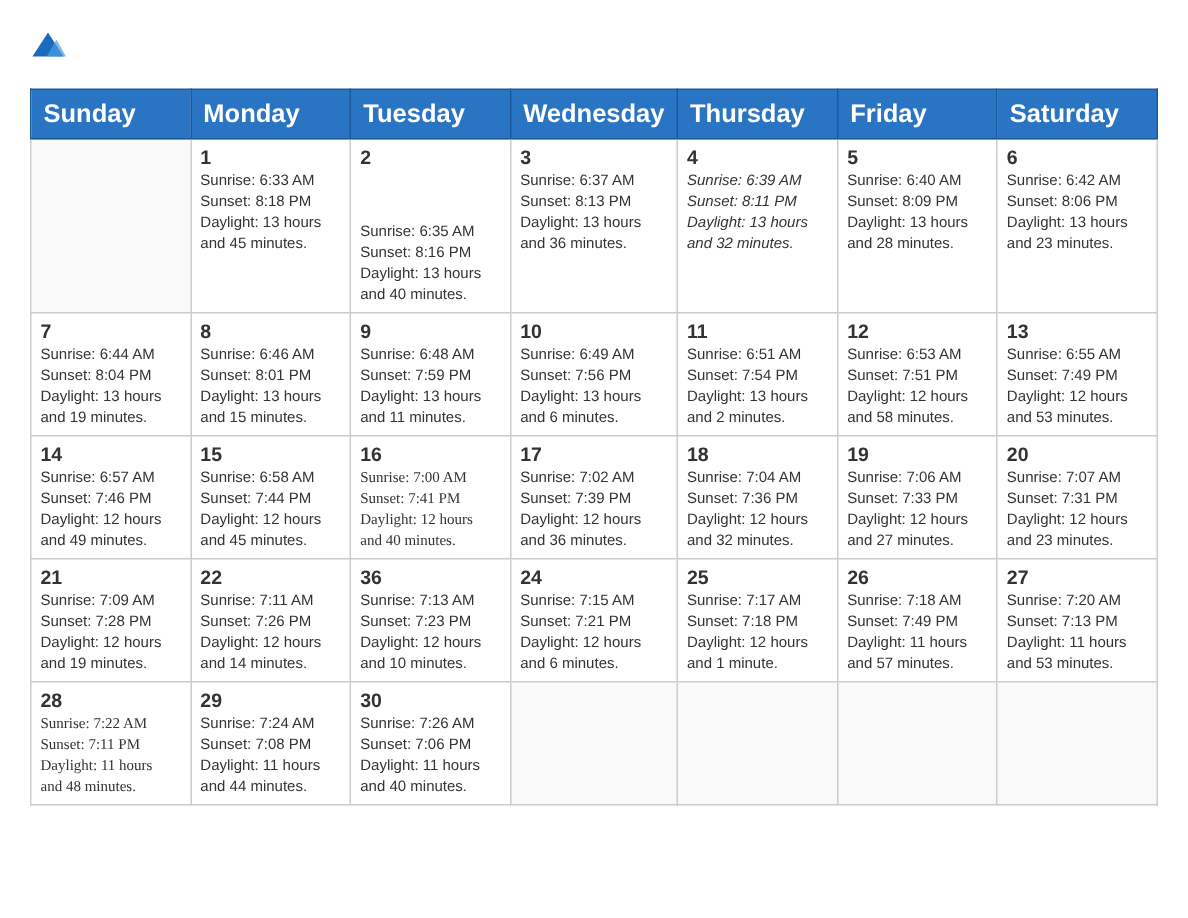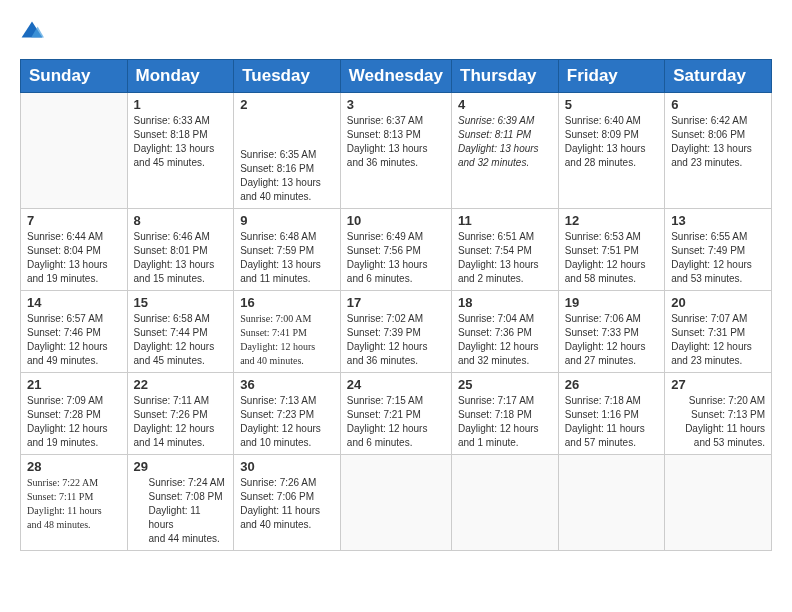--- a/index.html
+++ b/index.html
@@ -303,43 +303,43 @@
         <td>
           <span class="day-number">25</span>
           <div class="day-info" style="white-space: pre-line;">Sunrise: 7:17 AM
 Sunset: 7:18 PM
 Daylight: 12 hours
 and 1 minute.</div>
         </td>
         <td>
           <span class="day-number">26</span>
           <div class="day-info" style="white-space: pre-line;">Sunrise: 7:18 AM
-Sunset: 1:16 PM
+Sunset: 7:49 PM
 Daylight: 11 hours
 and 57 minutes.</div>
         </td>
         <td>
           <span class="day-number">27</span>
-          <div class="day-info" style="white-space: pre-line; text-align: right;">Sunrise: 7:20 AM
+          <div class="day-info" style="white-space: pre-line;">Sunrise: 7:20 AM
 Sunset: 7:13 PM
 Daylight: 11 hours
 and 53 minutes.</div>
         </td>
       </tr>
       <tr>
         <td>
           <span class="day-number">28</span>
           <div class="day-info" style="white-space: pre-line; font-family: Liberation Serif, serif;">Sunrise: 7:22 AM
 Sunset: 7:11 PM
 Daylight: 11 hours
 and 48 minutes.</div>
         </td>
         <td>
           <span class="day-number">29</span>
-          <div class="day-info" style="white-space: pre-line; margin-left: 15px;">Sunrise: 7:24 AM
+          <div class="day-info" style="white-space: pre-line;">Sunrise: 7:24 AM
 Sunset: 7:08 PM
 Daylight: 11 hours
 and 44 minutes.</div>
         </td>
         <td>
           <span class="day-number">30</span>
           <div class="day-info" style="white-space: pre-line;">Sunrise: 7:26 AM
 Sunset: 7:06 PM
 Daylight: 11 hours
 and 40 minutes.</div>

